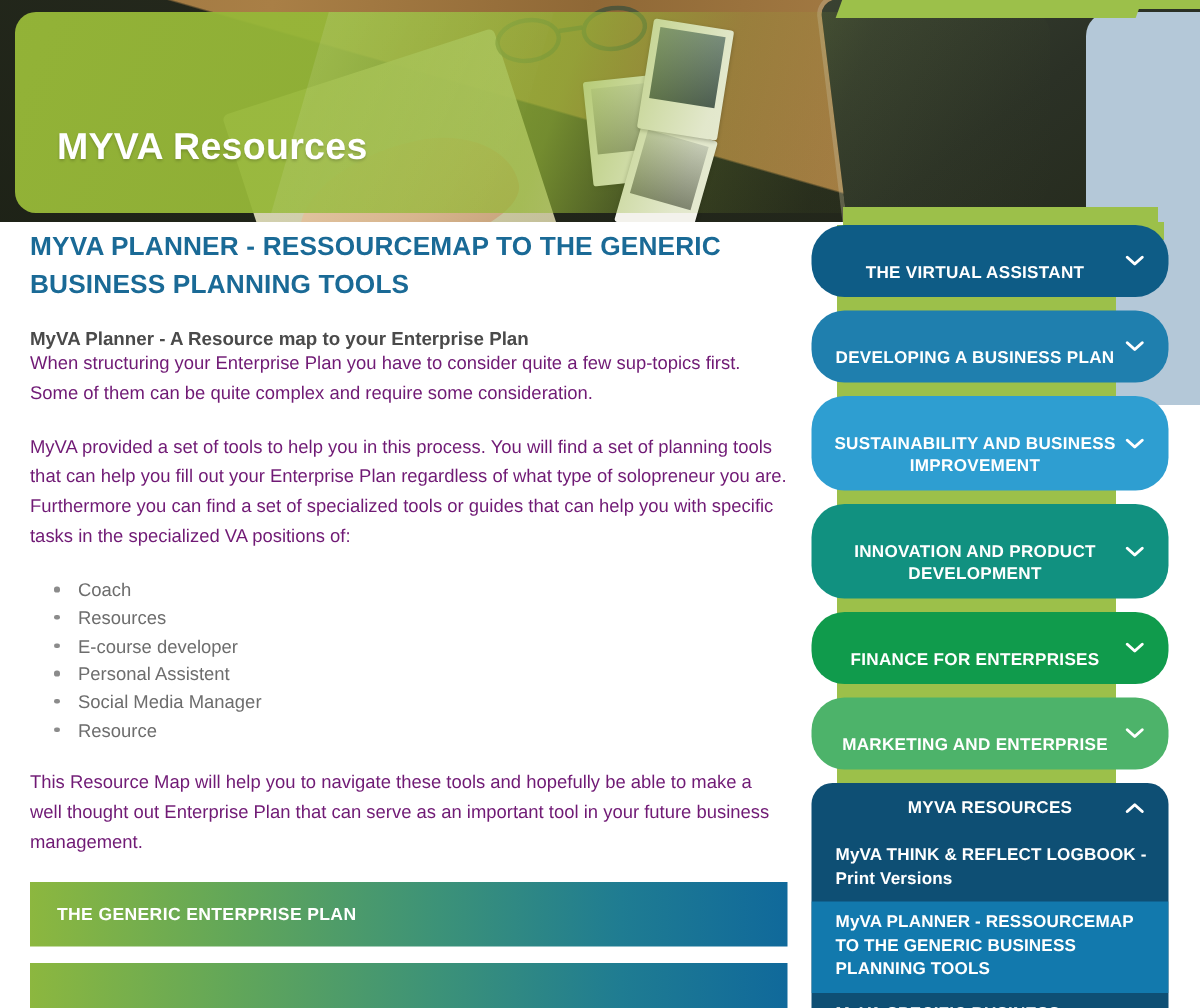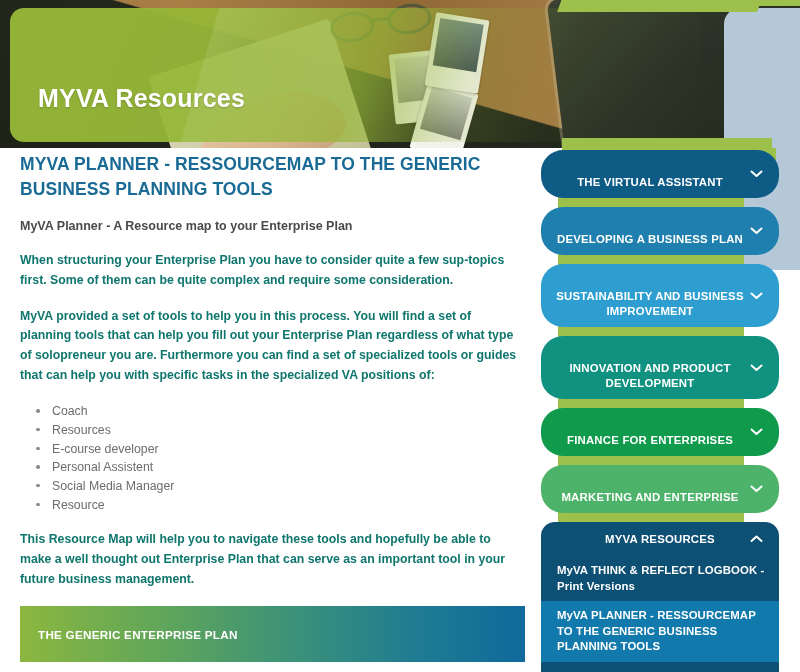--- a/index.html
+++ b/index.html
@@ -177,29 +177,27 @@
     font-weight: bold;
     line-height: 1.45;
     letter-spacing: .1px;
     margin-bottom: 16px;
   }
 
   .lead {
     color: #4a4a4a;
     font-size: 12.5px;
     font-weight: bold;
-    margin-bottom: 18px;
   }
 
   .para {
-    color: #0f766e;
+    color: #701a75;
     font-size: 12.3px;
     line-height: 1.62;
     margin-bottom: 16px;
-    font-weight: bold;
   }
 
   .bullets {
     list-style: none;
     margin: 0 0 16px 0;
     padding: 0;
   }
   .bullets li {
     position: relative;
     color: #6d6d6d;
@@ -212,21 +210,21 @@
     position: absolute;
     left: 16px; top: 7px;
     width: 3.5px; height: 3.5px;
     border-radius: 50%;
     background: #8b8b8b;
   }
 
   
   .gbar {
     position: relative;
-    height: 56px;
+    height: 43px;
     margin-top: 11px;
     background: linear-gradient(90deg, #8cb73f 0%, #63a758 26%, #3c9278 54%, #1f7c92 78%, #10699b 100%);
     display: flex;
     align-items: center;
   }
   .gbar-label {
     color: #ffffff;
     font-size: 11.7px;
     font-weight: bold;
     letter-spacing: .25px;

